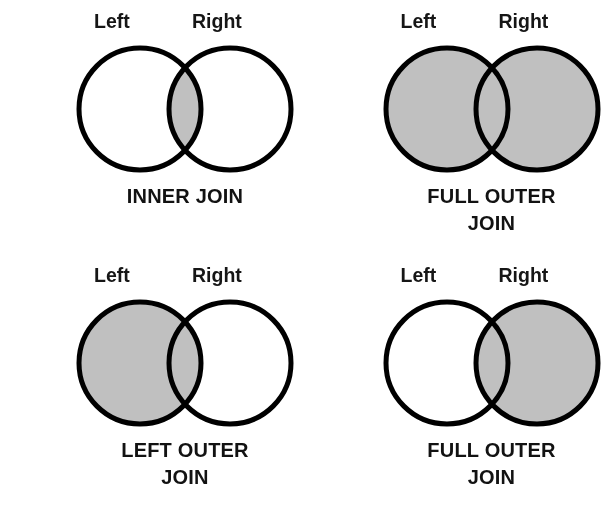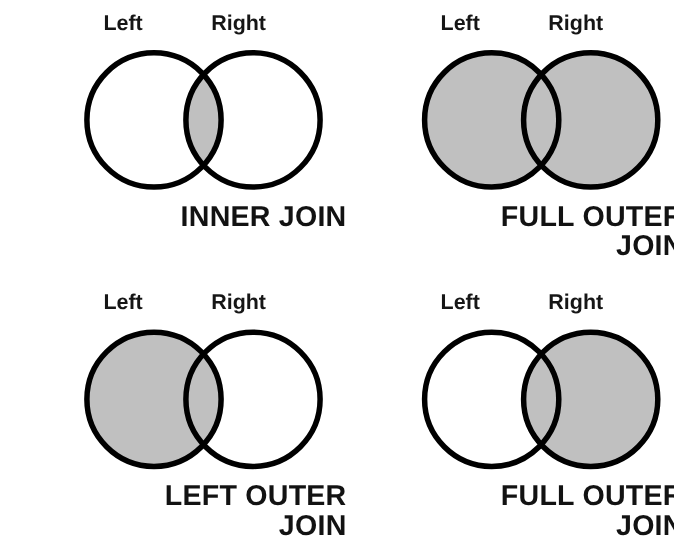--- a/index.html
+++ b/index.html
@@ -66,22 +66,22 @@
     display: block;
     width: 218px;
     height: 134px;
     overflow: visible;
   }
 
   
   .join-caption {
     margin-top: 7px;
     width: 260px;
-    text-align: right;
-    font-size: 26px;
+    text-align: center;
+    font-size: 20px;
     font-weight: bold;
     line-height: 27px;
     letter-spacing: 0.2px;
     color: #121212;
     font-family: "Liberation Sans", sans-serif;
     white-space: pre-line;
   }
 </style>
 </head>
 <body>

